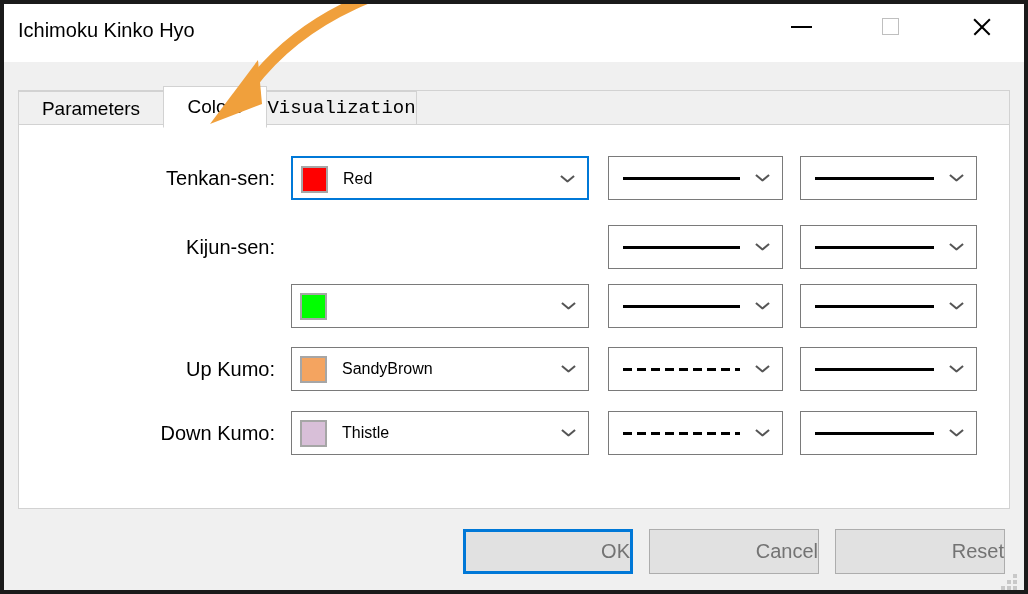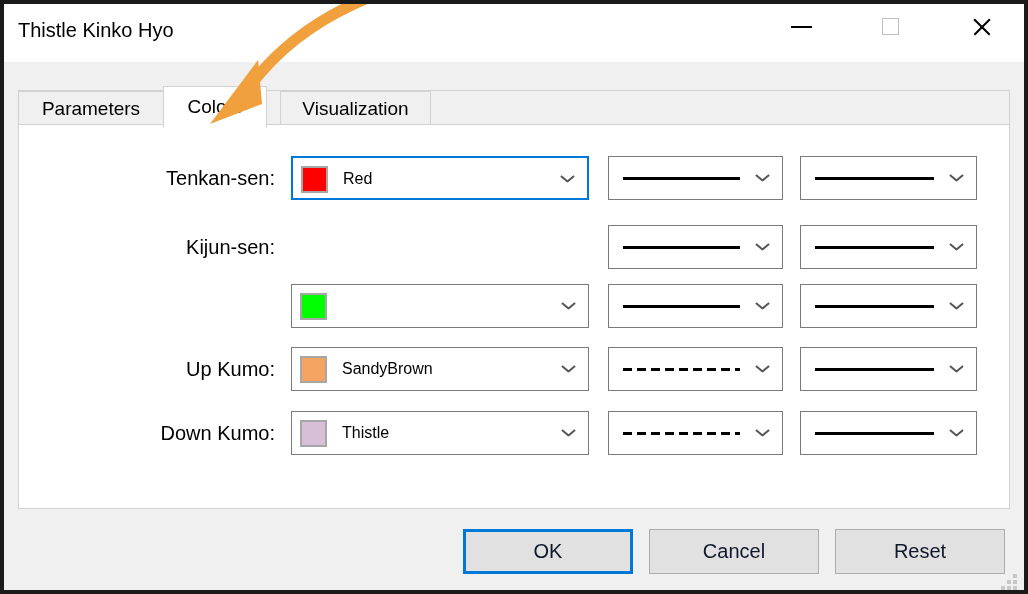--- a/index.html
+++ b/index.html
@@ -131,21 +131,21 @@
     top: 0px;
     height: 42px;
     background: #ffffff;
     border: 1px solid #d2d2d2;
     border-bottom: 1px solid #ffffff;
     line-height: 40px;
     z-index: 5;
   }
   #tab-parameters { left: 0px;   width: 146px; }
   #tab-colors     { left: 145px; width: 104px; }
-  #tab-visualization { left: 262px; width: 151px; }
+  #tab-visualization { left: 248px; width: 151px; font-family: Liberation Mono, monospace; }
 
   
   #panel {
     position: absolute;
     left: 14px;
     top: 62px;
     width: 992px;
     height: 385px;
     background: #ffffff;
     border: 1px solid #d2d2d2;
@@ -244,22 +244,22 @@
 
   
   .dlg-btn {
     position: absolute;
     top: 467px;
     height: 45px;
     box-sizing: border-box;
     background: #e1e1e1;
     border: 1px solid #adadad;
     font-size: 20px;
-    color: #0f172a;
-    text-align: center;
+    color: #737373;
+    text-align: right;
     line-height: 43px;
     cursor: default;
     font-family: "Liberation Sans", sans-serif;
     padding: 0;
   }
   .dlg-btn.default {
     border: 3px solid #0078d7;
     line-height: 39px;
   }
   #btn-ok     { left: 459px; width: 170px; }
@@ -291,21 +291,21 @@
     pointer-events: none;
     z-index: 40;
   }
 </style>
 </head>
 <body>
 
 <div id="window">
 
   <div id="titlebar">
-    <div id="title-text">Thistle Kinko Hyo</div>
+    <div id="title-text">Ichimoku Kinko Hyo</div>
 
     <button class="caption-btn" id="btn-min">
       <span class="glyph-min"></span>
     </button>
     <button class="caption-btn" id="btn-max">
       <span class="glyph-max"></span>
     </button>
     <button class="caption-btn" id="btn-close">
       <span class="glyph-close"></span>
     </button>

